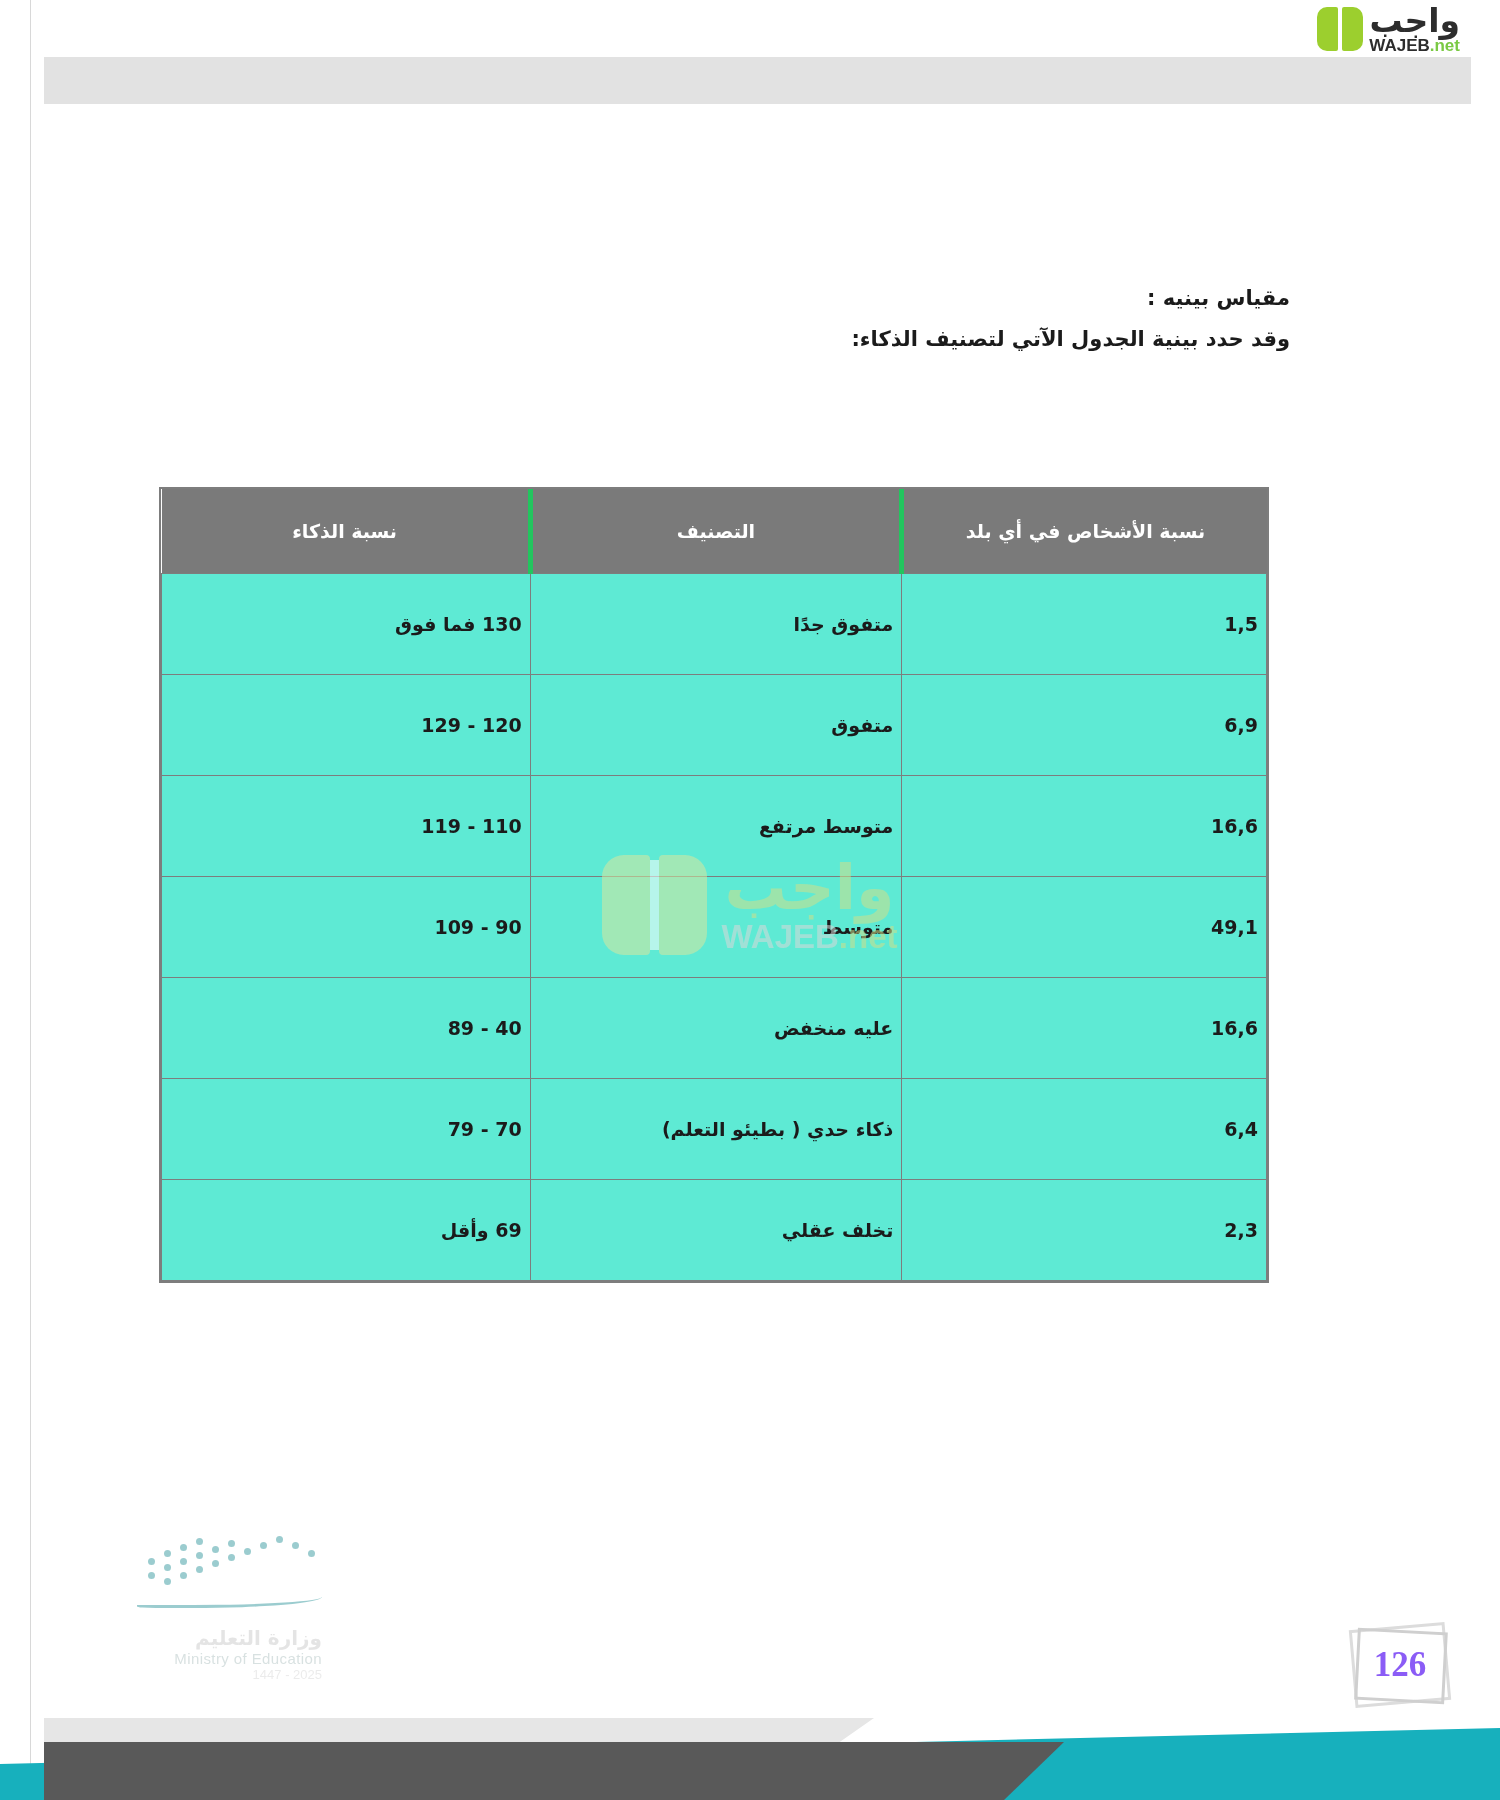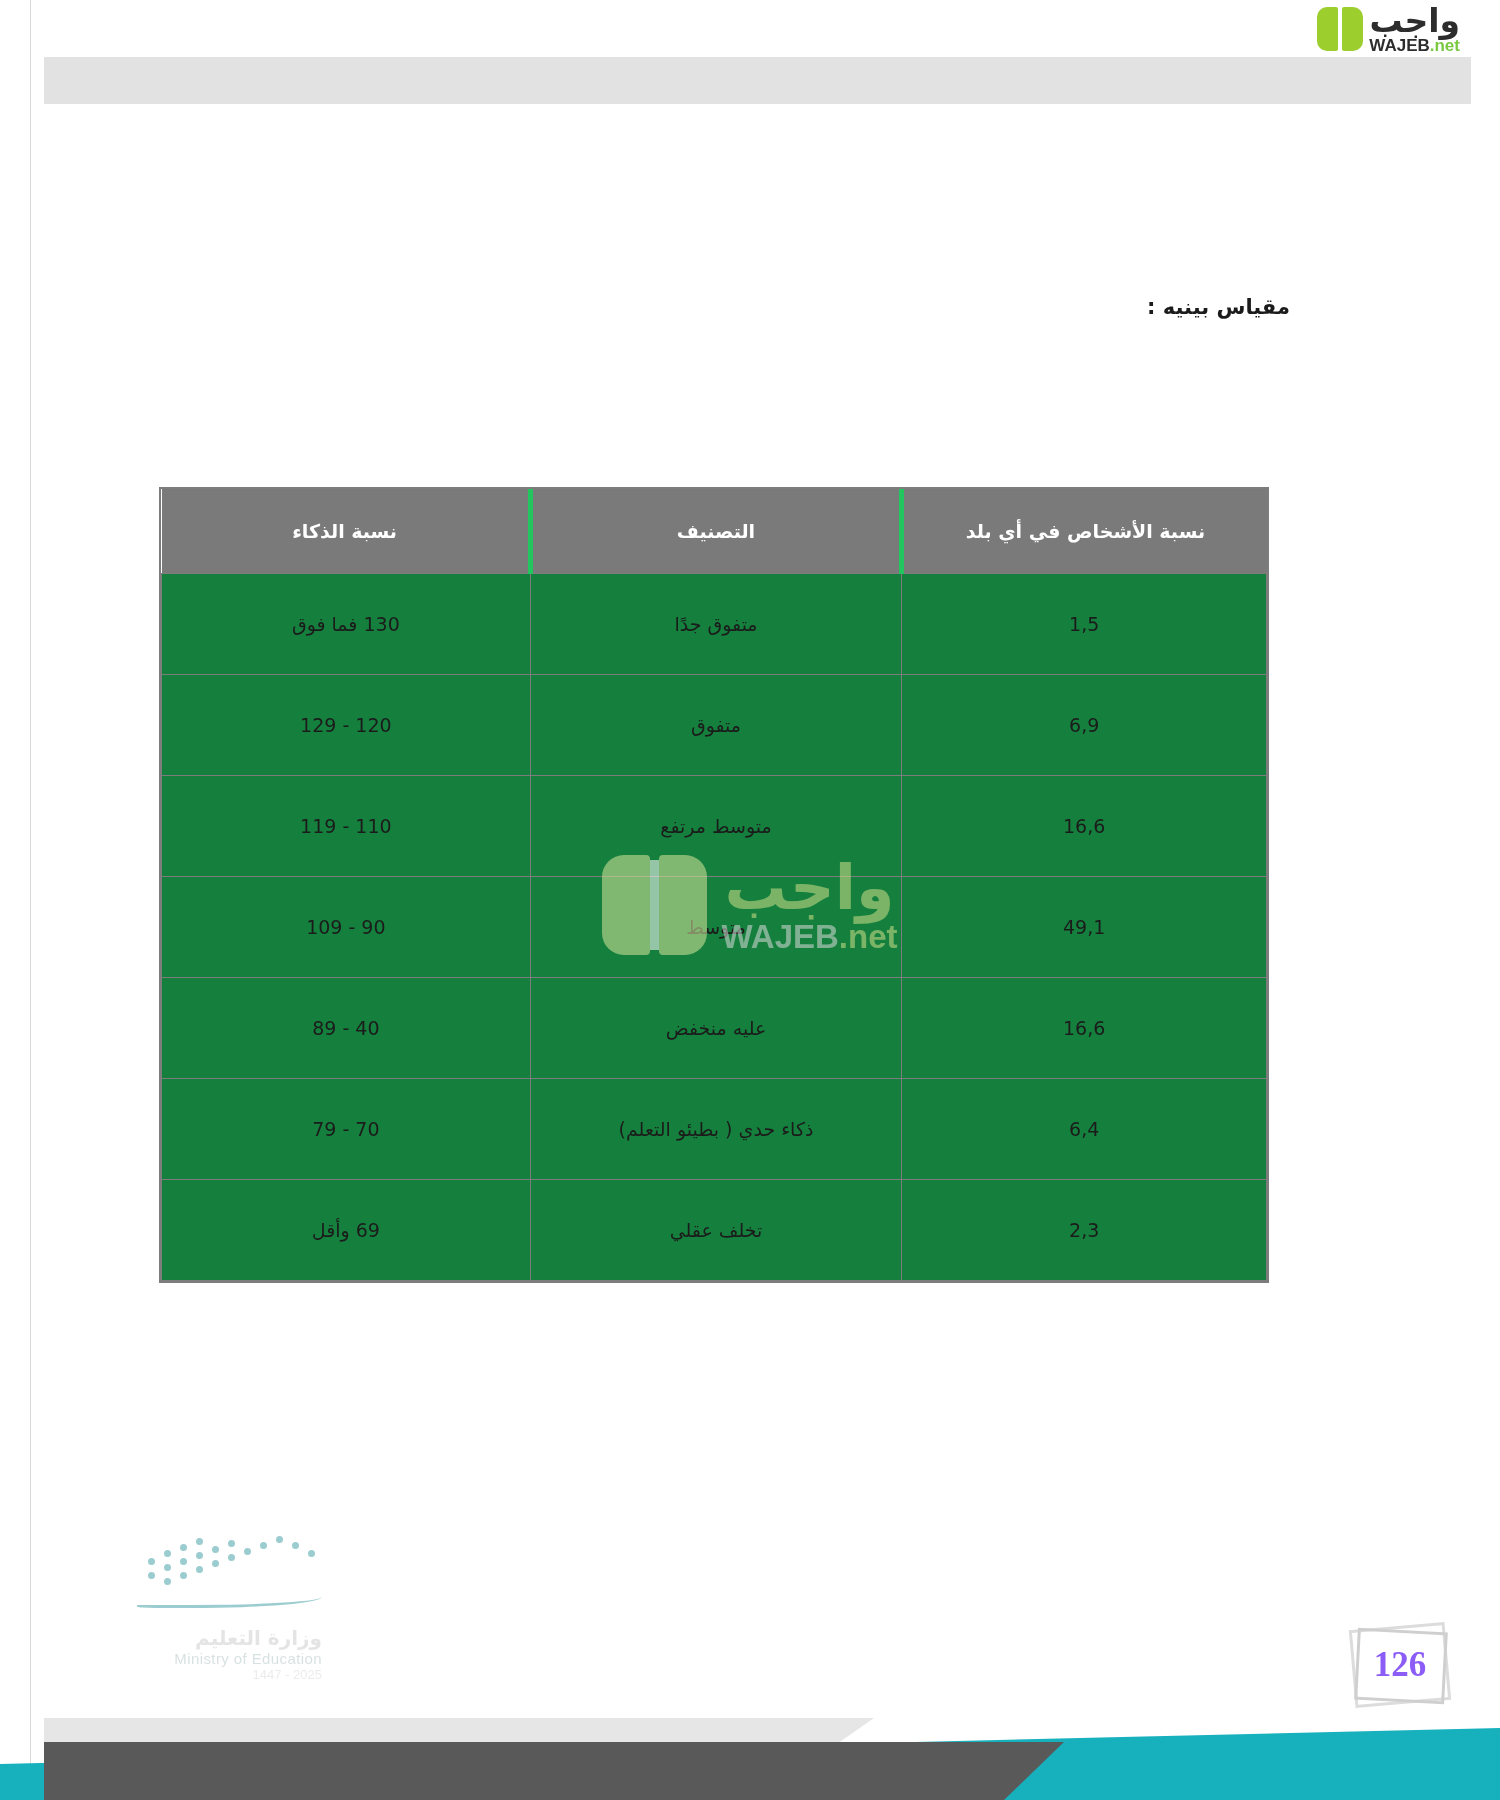--- a/index.html
+++ b/index.html
@@ -112,21 +112,21 @@
     left: 21px;
     top: 3px;
     width: 4px;
     height: 38px;
     background: #ffffff;
   }
 
   
   .intro {
     position: absolute;
-    top: 287px;
+    top: 278px;
     right: 210px;
     width: 1100px;
     text-align: right;
     direction: rtl;
     color: #1b1b1b;
     font-size: 21px;
     line-height: 41px;
     font-weight: 600;
   }
   .intro p { margin: 0; }
@@ -152,25 +152,24 @@
     font-weight: 700;
     height: 84px;
     border-left: 5px solid #22c55e;
     text-align: center;
     padding: 0 8px;
   }
   table.iq th:last-child { border-left: none; }
   table.iq td {
     height: 101px;
     font-size: 19px;
-    font-weight: 400;
+    font-weight: 700;
     color: #1b1b1b;
-    text-align: center;
     border: 1px solid #7d7d7d;
-    background: #15803d;
+    background: #5eead4;
     padding: 0 8px;
   }
   table.iq td.num {
     font-family: "DejaVu Sans", "Liberation Sans", sans-serif;
   }
   table.iq col.c1 { width: 365px; }
   table.iq col.c2 { width: 372px; }
   table.iq col.c3 { width: 369px; }
 
   
@@ -350,20 +349,21 @@
     </div>
     <div class="book-icon">
       <div class="half l"></div>
       <div class="half r"></div>
       <div class="spine"></div>
     </div>
   </div>
 
   <div class="intro">
     <p>مقياس بينيه :</p>
+    <p>وقد حدد بينية الجدول الآتي لتصنيف الذكاء:</p>
   </div>
 
   <div class="table-wrap">
     <table class="iq">
       <colgroup>
           <col class="c1">
           <col class="c2">
           <col class="c3">
         </colgroup>
       <thead>

